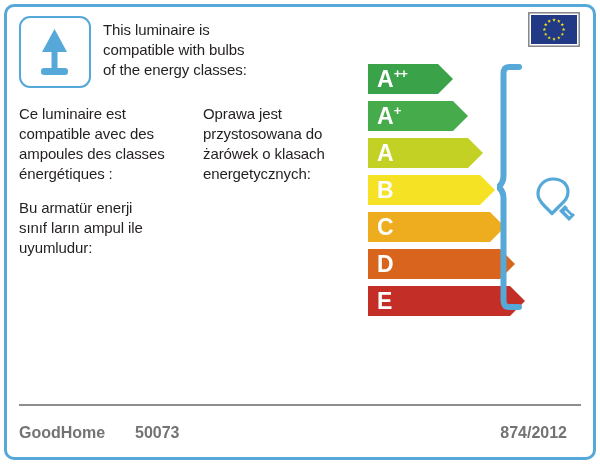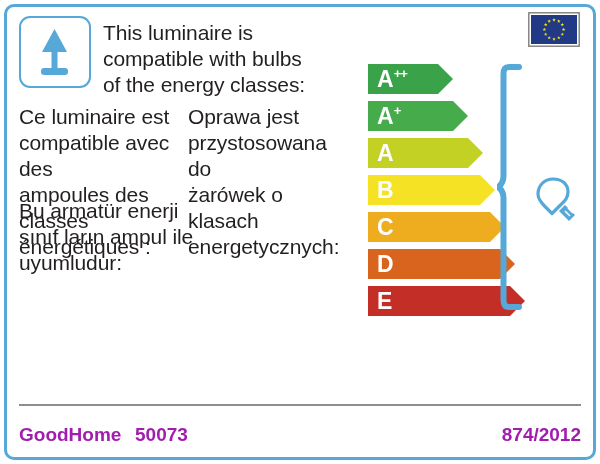--- a/index.html
+++ b/index.html
@@ -41,29 +41,29 @@
     border: 2.5px solid #55a8d8;
     border-radius: 11px;
     background: #ffffff;
   }
   .lamp-svg { position:absolute; left:0; top:0; }
 
   
   .txt {
     position: absolute;
     color: #231f20;
-    font-size: 21px;
-    line-height: 26px;
+    font-size: 15px;
+    line-height: 20px;
     white-space: pre-line;
     letter-spacing: -0.1px;
   }
   #t-en { left: 103px; top: 20px;  width: 215px; }
   #t-fr { left: 19px;  top: 104px; width: 185px; }
   #t-tr { left: 19px;  top: 198px; width: 185px; }
-  #t-pl { left: 188px; top: 104px; width: 165px; }
+  #t-pl { left: 203px; top: 104px; width: 165px; }
   #t-ro { left: 203px; top: 198px; width: 165px; }
 
   
   #arrows {
     position: absolute;
     left: 368px;
     top: 64px;
   }
   .arrow {
     position: relative;
@@ -112,27 +112,27 @@
     position: absolute;
     left: 19px;
     top: 404px;
     width: 562px;
     height: 2px;
     background: #8e8e8e;
   }
   .footer-txt {
     position: absolute;
     top: 424px;
-    font-size: 19px;
+    font-size: 16px;
     font-weight: bold;
-    color: #a21caf;
+    color: #737373;
   }
   #brand { left: 19px; }
   #model { left: 135px; }
-  #regulation { right: 19px; text-align: right; }
+  #regulation { right: 33px; text-align: right; }
 </style>
 </head>
 <body>
 
 <div id="label">
 
   <div class="outer-border"></div>
 
   <div class="lamp-box">
     <svg class="lamp-svg" width="67" height="67" viewBox="0 0 67 67">

